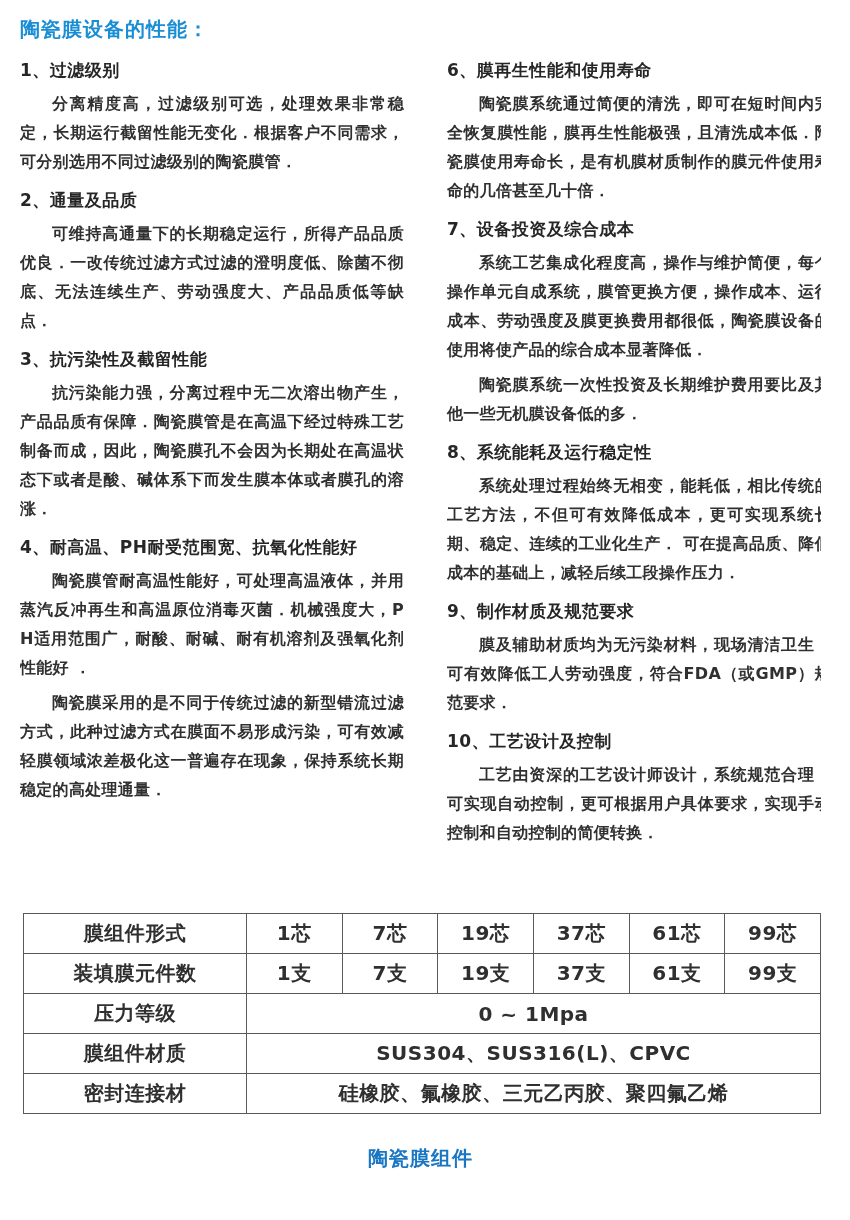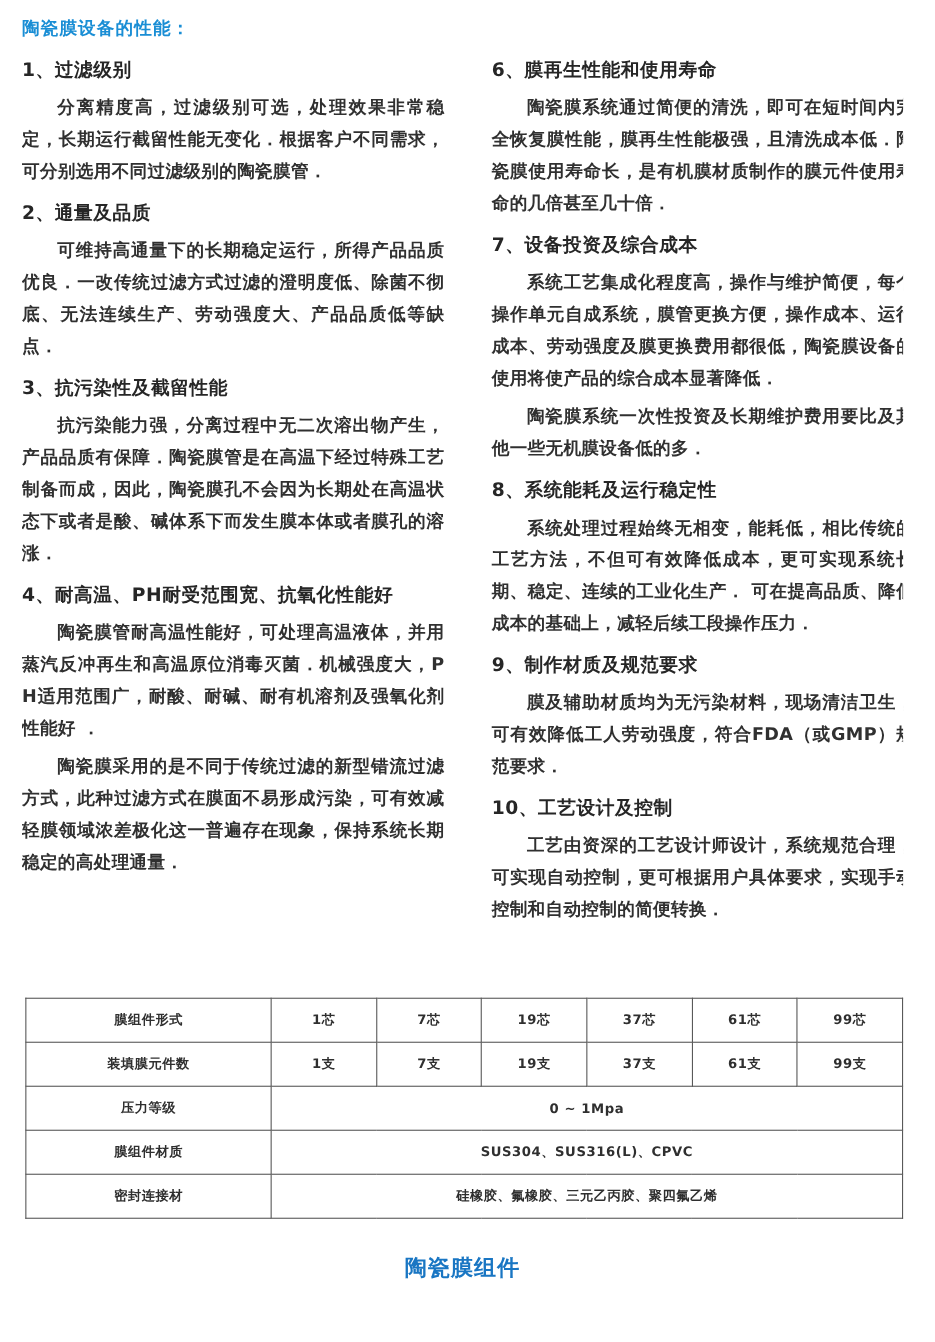--- a/index.html
+++ b/index.html
@@ -12,21 +12,21 @@
     position: relative;
     width: 850px;
     height: 1220px;
     box-sizing: border-box;
     background: #ffffff;
     padding: 16px 29px 0 20px;
     overflow: hidden;
   }
   .doc-title {
     margin: 0 0 16px 0;
-    font-size: 16px;
+    font-size: 20px;
     font-weight: 700;
     color: #1a8ed5;
     letter-spacing: 1px;
   }
   .columns {
     display: flex;
     gap: 43px;
     height: 812px;
     overflow: hidden;
   }
@@ -58,21 +58,21 @@
     border-collapse: collapse;
     width: 798px;
     margin: 42px 0 0 3px;
     table-layout: fixed;
   }
   table.spec td {
     border: 1.5px solid #595959;
     height: 39px;
     text-align: center;
     vertical-align: middle;
-    font-size: 12px;
+    font-size: 20px;
     font-weight: 600;
     color: #2f2f2f;
     padding: 0 4px;
     letter-spacing: 0.5px;
   }
   table.spec td.label { width: 214px; }
   .footer-title {
     margin-top: 31px;
     text-align: center;
     font-size: 20px;

